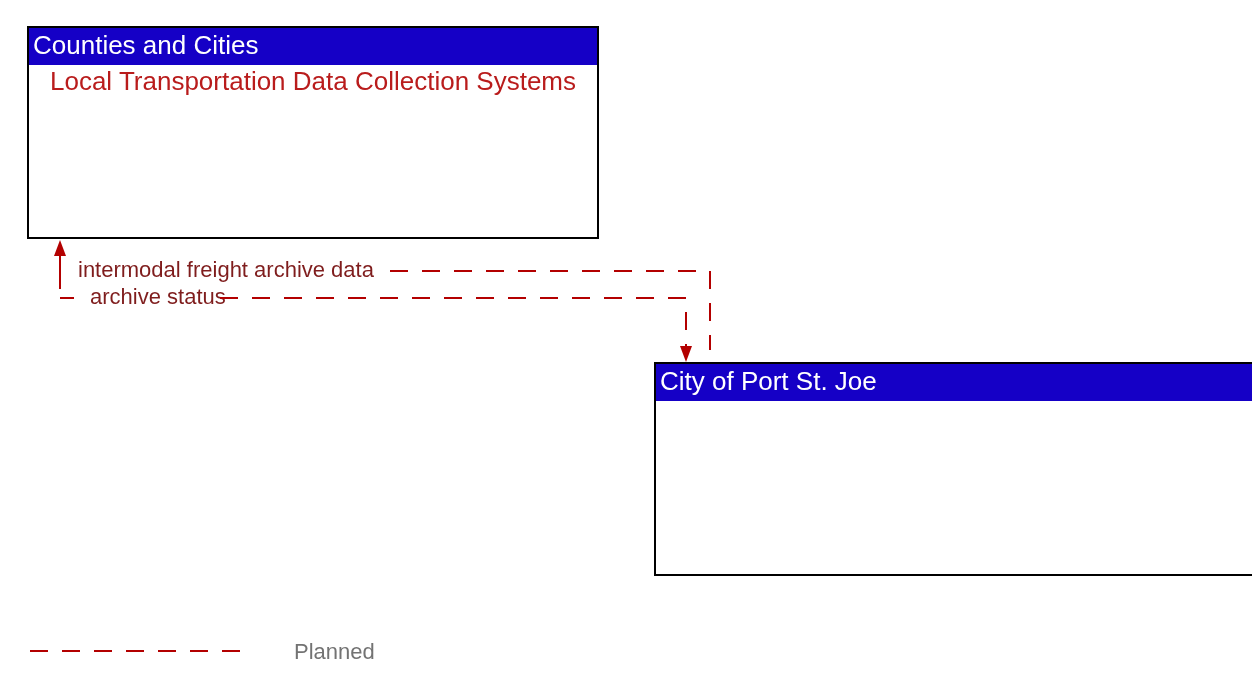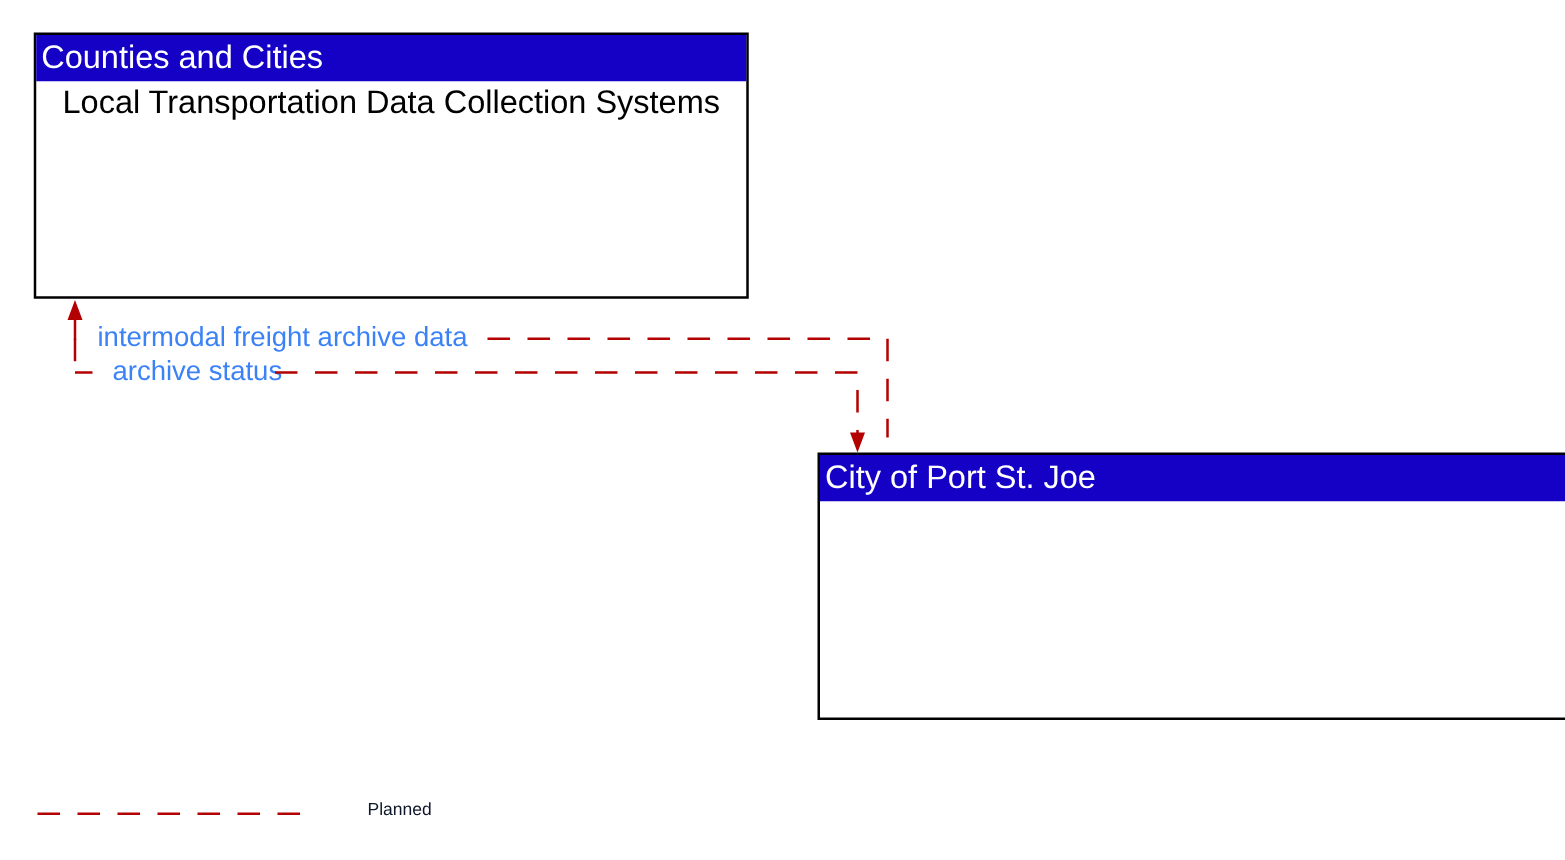--- a/index.html
+++ b/index.html
@@ -20,37 +20,37 @@
   }
   .box-header {
     background: #1500c6;
     color: #fff;
     text-align: left;
     font-size: 26px;
     padding: 3px 4px 4px 4px;
     line-height: 1.15;
   }
   .box-body {
-    color: #000000;
+    color: #b91c1c;
     text-align: center;
     font-size: 26px;
     padding: 2px 8px 0 8px;
     line-height: 1.15;
   }
   .flow-label {
     position: absolute;
-    color: #3b82f6;
+    color: #7f1d1d;
     font-size: 22px;
     white-space: nowrap;
     line-height: 1.1;
   }
   .legend-label {
     position: absolute;
-    color: #0f172a;
-    font-size: 14px;
+    color: #737373;
+    font-size: 22px;
   }
   svg.overlay {
     position: absolute;
     left: 0; top: 0;
     width: 1252px;
     height: 688px;
     pointer-events: none;
   }
   .dash {
     stroke: #b30000;

